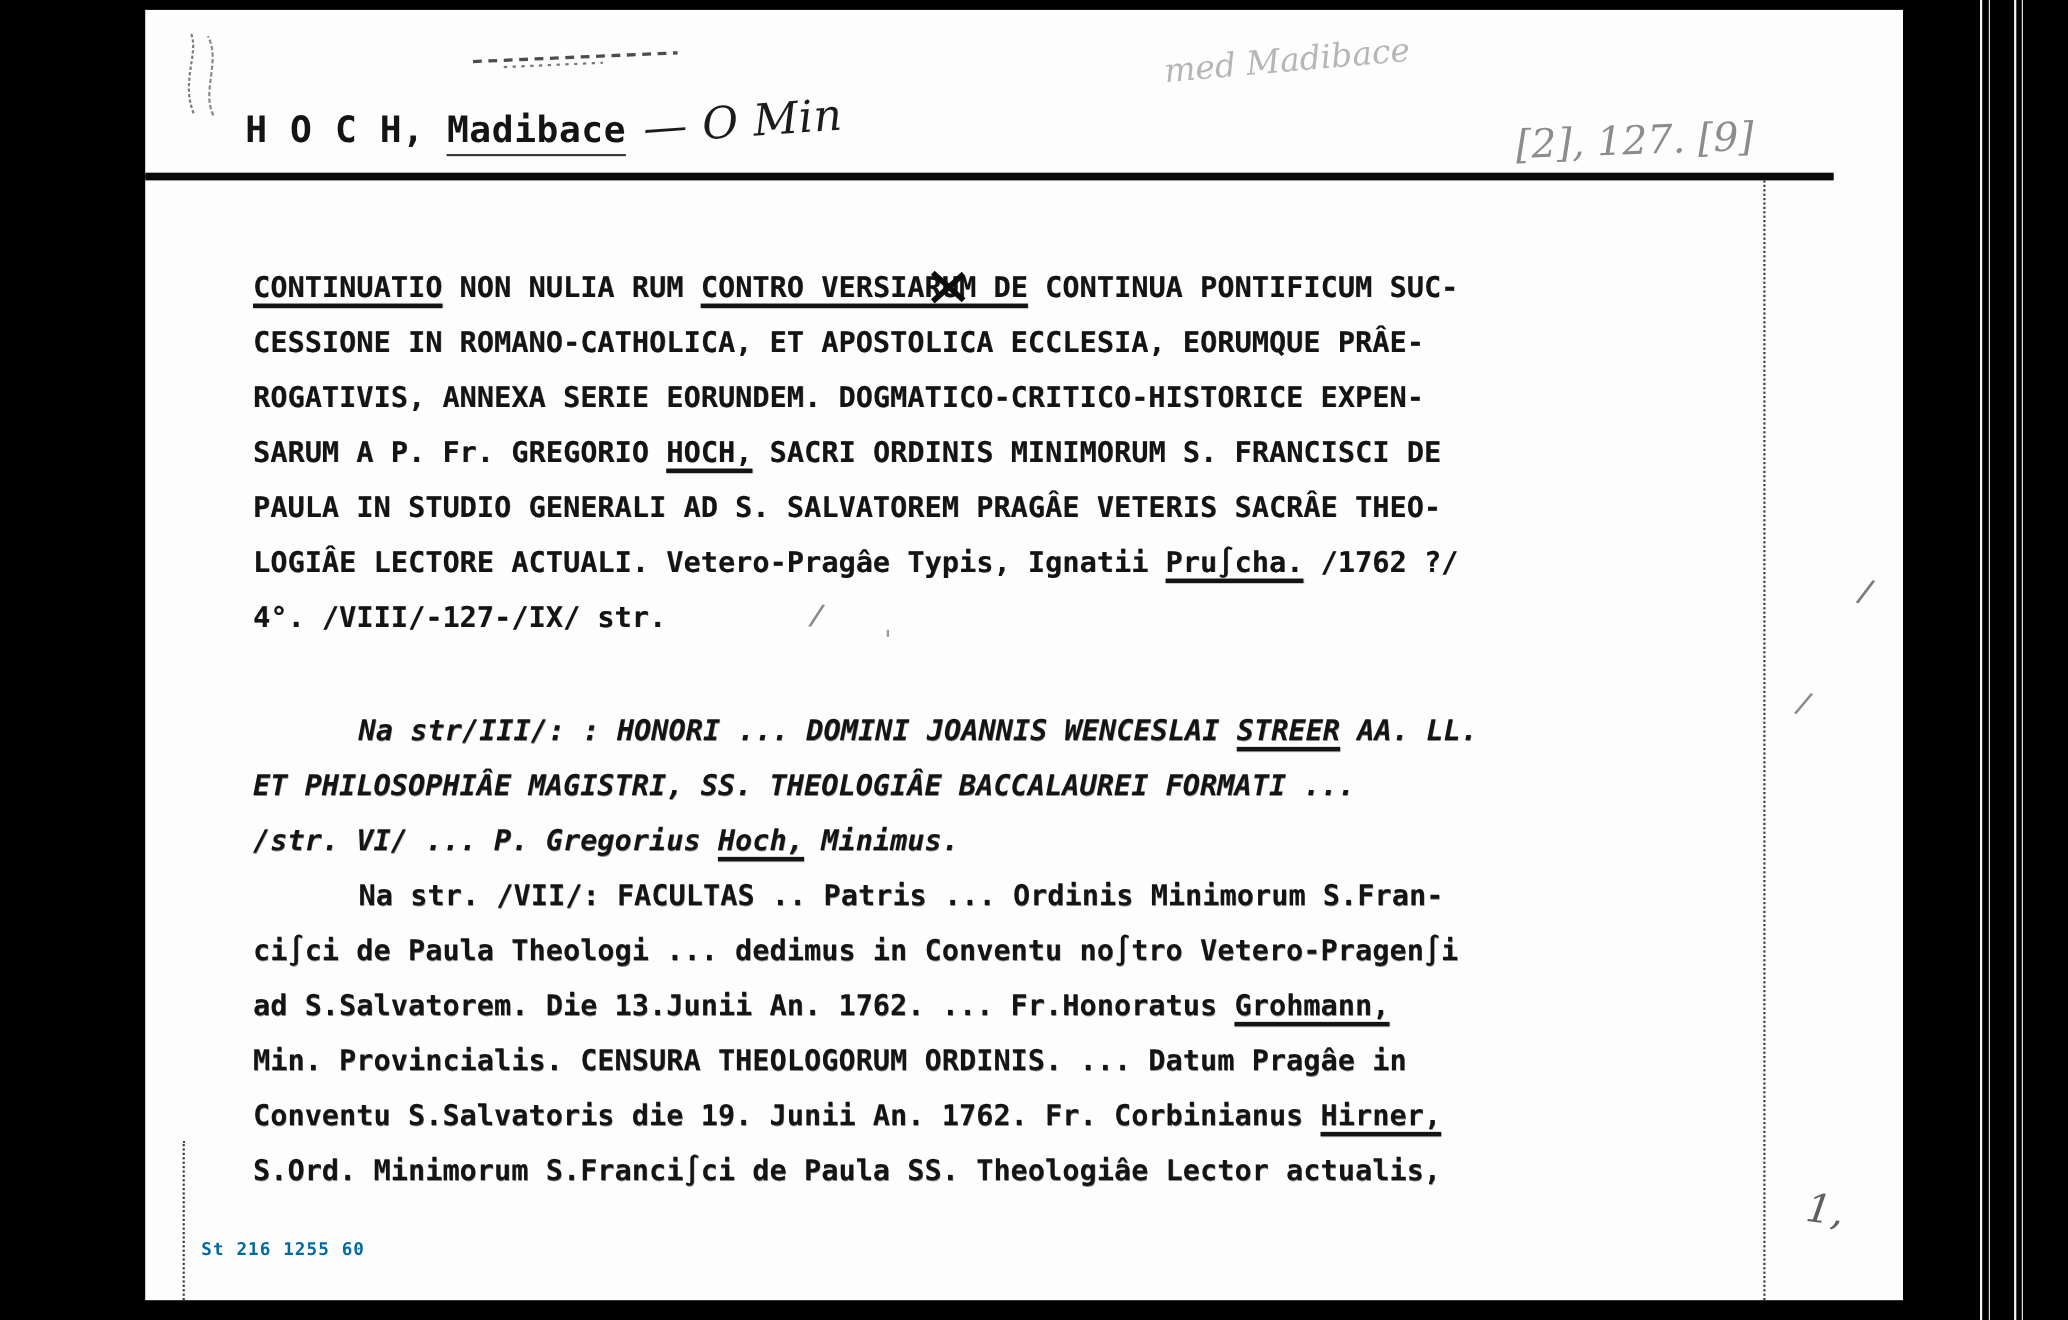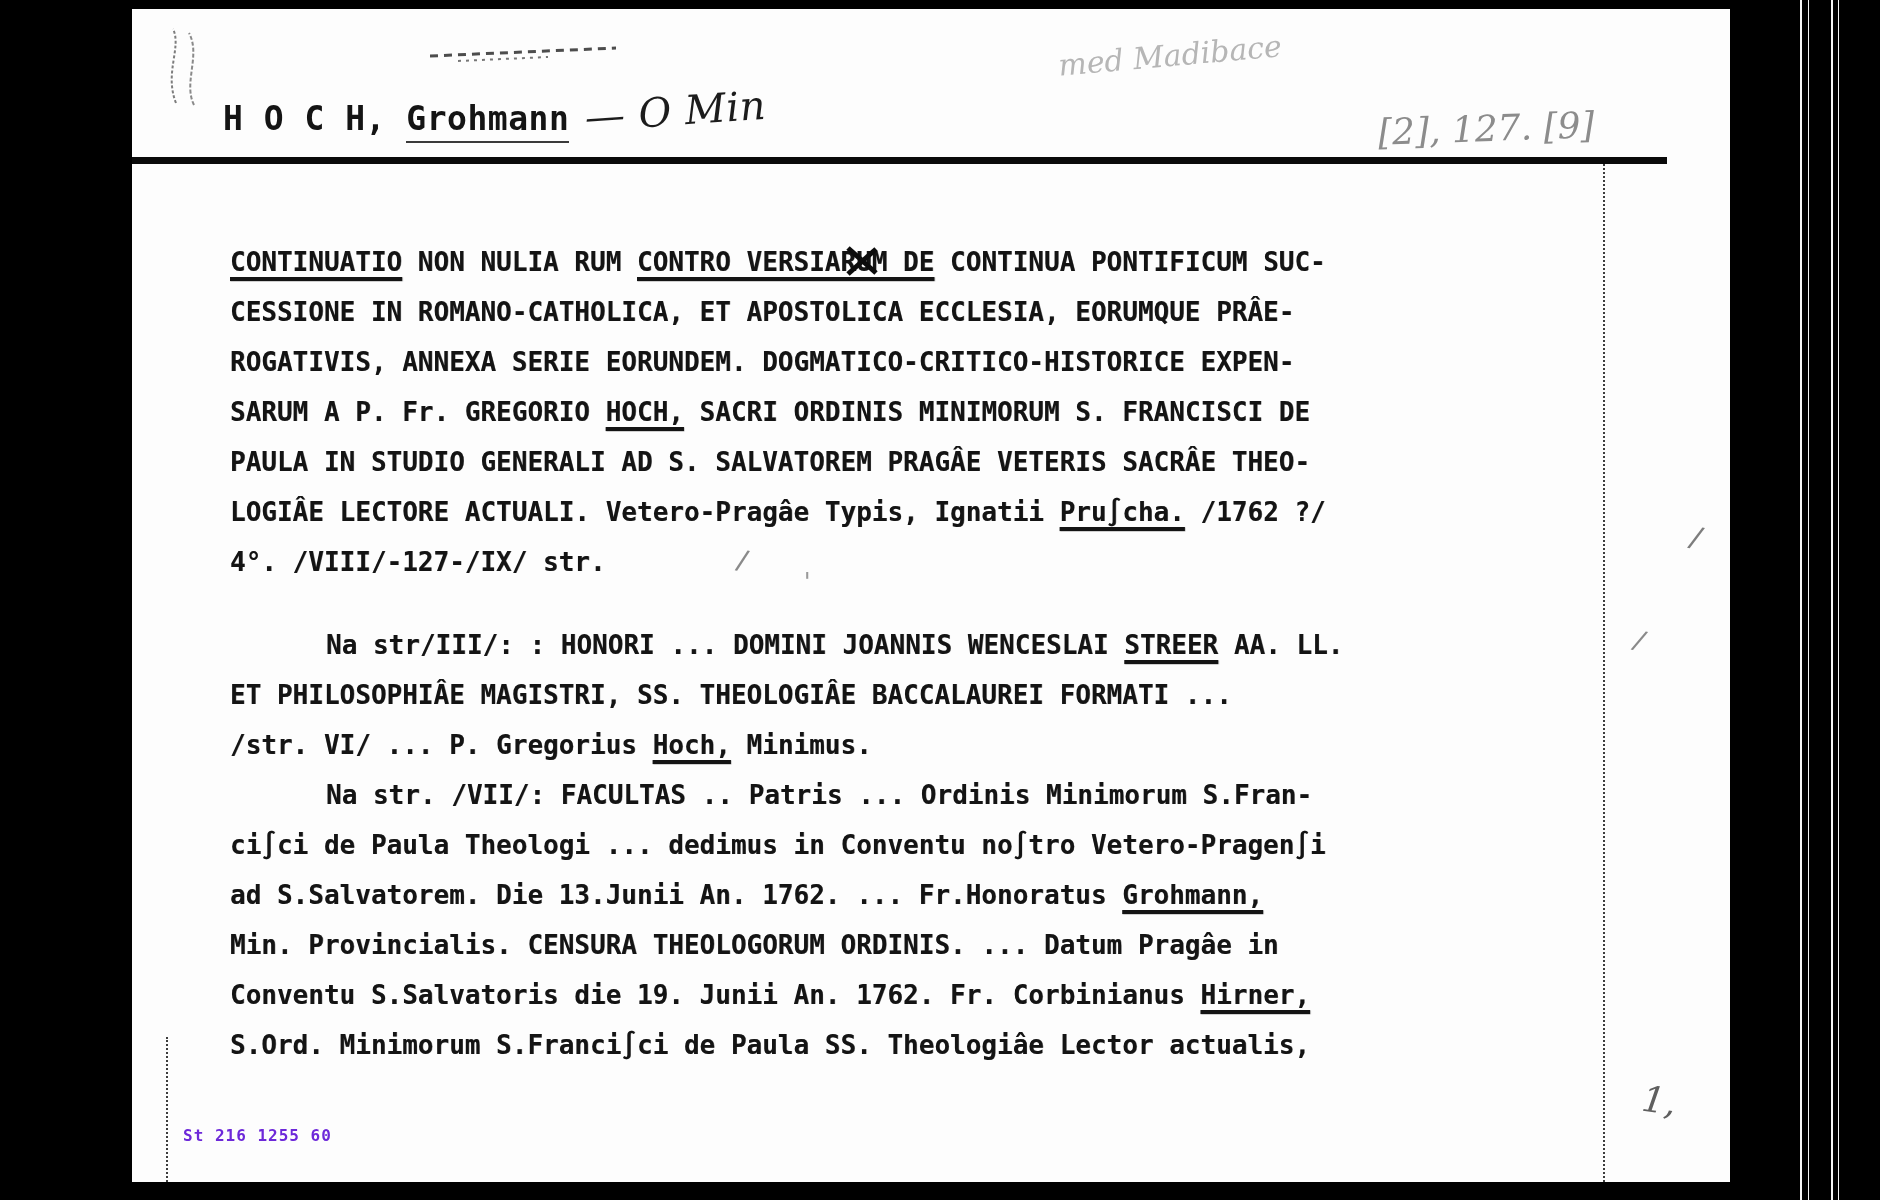--- a/index.html
+++ b/index.html
@@ -23,30 +23,30 @@
   .header .name-underlined{border-bottom:2px solid #3a3a3a;padding-bottom:3px;}
   .hand{font-family:"DejaVu Serif","Liberation Serif",serif;font-style:italic;}
   .header .suffix{display:inline-block;font-size:40px;font-weight:400;
     margin-left:16px;transform:rotate(-4deg) translateY(-5px);color:#1c1c1c;}
   .top-rule{position:absolute;left:0;top:148px;width:1535px;height:7px;background:#0a0a0a;}
   
   .doc-body{position:absolute;left:98px;top:228px;width:1420px;
     font-size:26px;line-height:50px;font-weight:700;white-space:pre;
     text-shadow:.4px .4px 0 rgba(0,0,0,.45);}
   .para{margin:0;}
-  .para.gap{margin-top:33px;}
+  .para.gap{margin-top:53px;font-style:italic;}
   .line.in{padding-left:96px;}
   .u{text-decoration:underline;text-decoration-thickness:3.5px;text-underline-offset:6px;}
   
   .dot-v{position:absolute;border-left:2px dotted #3c3c3c;}
   .dot-right{left:1471px;top:155px;height:1018px;}
   .dot-left{left:34px;top:1028px;height:145px;}
   
   .footer-code{position:absolute;left:51px;top:1117px;font-size:16px;font-weight:700;
-    letter-spacing:1px;color:#6d28d9;}
+    letter-spacing:1px;color:#0369a1;}
   
   .pencil{position:absolute;white-space:nowrap;}
   .p-note{left:926px;top:29px;font-size:30px;color:#b6b6b6;transform:rotate(-5deg);}
   .p-nums{left:1246px;top:99px;font-size:36px;color:#8c8c8c;transform:rotate(-2deg);}
   .p-tick1{left:603px;top:536px;font-size:26px;color:#8a8a8a;transform:rotate(8deg);}
   .p-apos{left:668px;top:559px;font-size:24px;color:#9a9a9a;}
   .p-tick2{left:1556px;top:512px;font-size:28px;color:#7d7d7d;transform:rotate(12deg);}
   .p-tick3{left:1500px;top:616px;font-size:26px;color:#8a8a8a;transform:rotate(15deg);}
   .p-one{left:1510px;top:1071px;font-size:36px;color:#5f5f5f;transform:rotate(8deg);}
   .svg-mark{position:absolute;}
@@ -68,21 +68,21 @@
     <path d="M20,78 C8,48 26,22 17,4" stroke="#7d7d7d" stroke-width="2" fill="none" stroke-dasharray="3 2"></path>
     <path d="M38,80 C27,58 45,30 33,8" stroke="#8a8a8a" stroke-width="2" fill="none" stroke-dasharray="4 2"></path>
   </svg>
 
   <svg class="svg-mark scr" width="190" height="22" viewBox="0 0 190 22">
     <path d="M2,14 L188,6" stroke="#4d4d4d" stroke-width="3" fill="none" stroke-dasharray="8 6"></path>
     <path d="M30,19 L120,15" stroke="#777" stroke-width="2" fill="none" stroke-dasharray="3 5"></path>
   </svg>
 
   <div class="header">
-    <span>H O C H, </span><span class="name-underlined">Grohmann</span><span class="hand suffix">— O Min</span>
+    <span>H O C H, </span><span class="name-underlined">Madibace</span><span class="hand suffix">— O Min</span>
   </div>
 
   <div class="pencil hand p-note">med Madibace</div>
   <div class="pencil hand p-nums">[2], 127. [9]</div>
 
   <div class="top-rule"></div>
 
   <div class="dot-v dot-right"></div>
   <div class="dot-v dot-left"></div>
 

